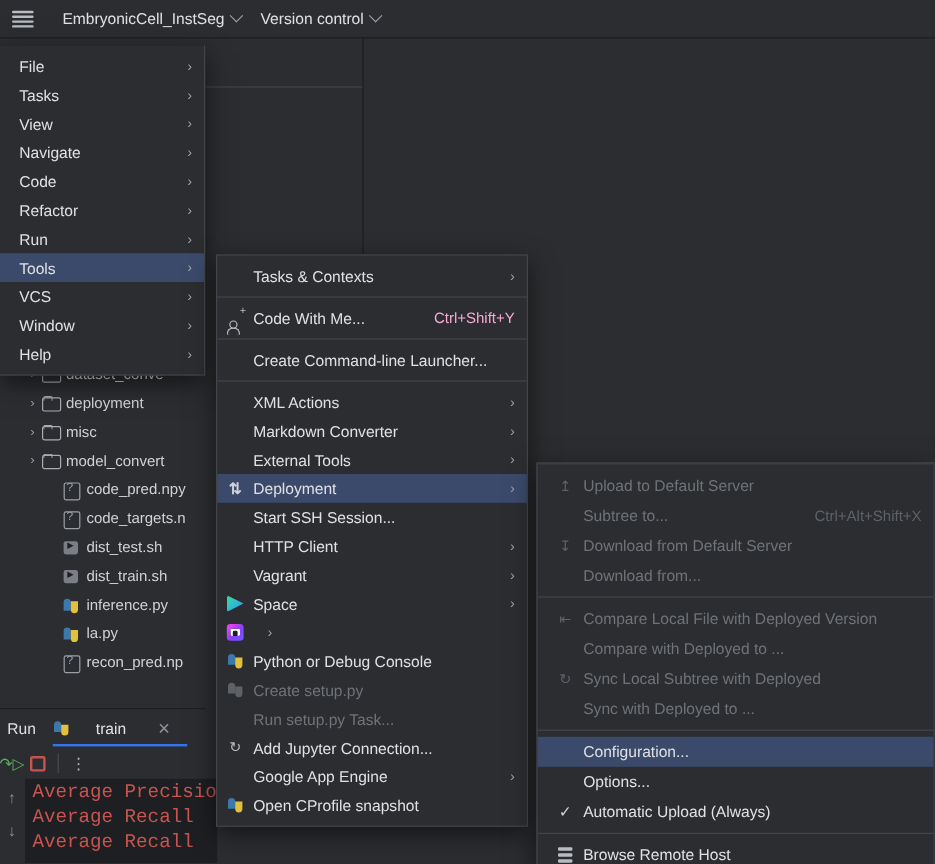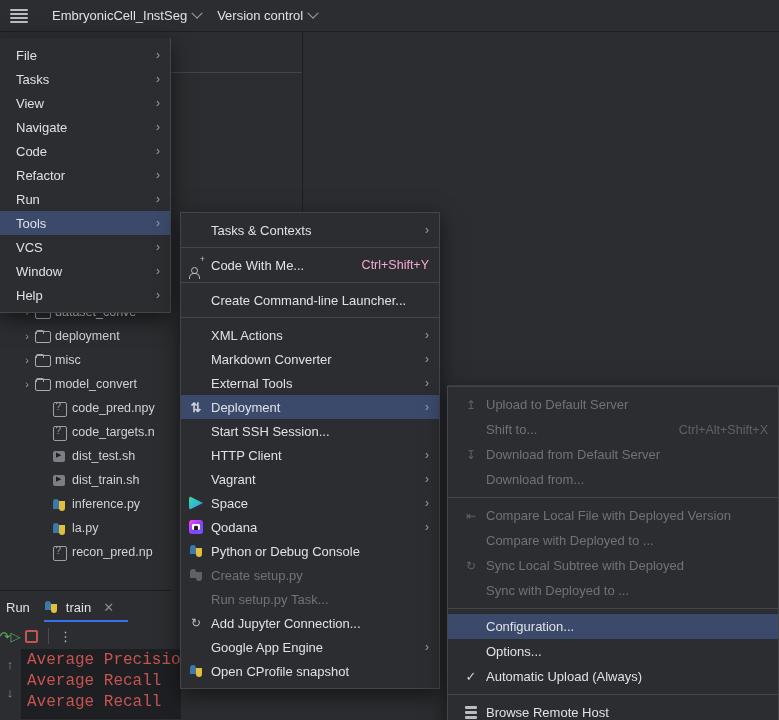--- a/index.html
+++ b/index.html
@@ -64,21 +64,21 @@
   .ficon.py::before { content: ""; position: absolute; left: 2px; top: 3px; width: 6px; height: 10px;
     background: #3c78aa; border-radius: 3px 3px 0 0; }
   .ficon.py::after { content: ""; position: absolute; left: 8px; top: 5px; width: 6px; height: 10px;
     background: #e3c03c; border-radius: 0 0 3px 3px; }
 
   
   .runwin { position: absolute; top: 590px; left: 0; width: 171px; height: 130px; background: #2b2d30;
     border-top: 1px solid #1e1f22; }
   .run-tabs { display: flex; align-items: center; height: 32px; padding-left: 6px; gap: 14px; }
   .run-title { font-size: 13px; color: #dfe1e5; }
-  .run-tab { display: flex; align-items: center; gap: 8px; height: 30px; font-size: 13px;
+  .run-tab { display: flex; align-items: center; gap: 22px; height: 30px; font-size: 13px;
     color: #dfe1e5; position: relative; cursor: pointer; }
   .run-tab .under { position: absolute; left: 0; right: -14px; bottom: 0; height: 2.5px; background: #3574f0; }
   .tab-x { color: #8b8f95; font-size: 13px; margin-left: 4px; cursor: pointer; }
   .run-body { display: flex; height: 96px; }
   .run-gutter { width: 38px; display: flex; flex-direction: column; align-items: center;
     padding-top: 4px; gap: 10px; border-right: 1px solid #2b2d30; }
   .ic-btn { width: 20px; height: 18px; display: flex; align-items: center; justify-content: center;
     font-size: 13px; color: #8b8f95; cursor: pointer; }
   .ic-rerun { color: #5fad5f; }
   .run-toolbar2 { display: flex; align-items: center; gap: 10px; height: 26px; padding-left: 4px; }
@@ -368,21 +368,20 @@
         <span class="mico">
           <span class="ic-space"></span>
         </span>
         <span class="mlabel">Space</span>
         <span class="arrow">›</span>
       </div>
       <div class="mi">
         <span class="mico">
           <span class="ic-qodana"></span>
         </span>
-        <span class="mlabel">Qodana</span>
         <span class="arrow">›</span>
       </div>
       <div class="mi">
         <span class="mico">
           <span class="ic-pysm"></span>
         </span>
         <span class="mlabel">Python or Debug Console</span>
       </div>
       <div class="mi disabled">
         <span class="mico">
@@ -411,21 +410,21 @@
       </div>
     </div>
 
   <div class="menu" id="deploymenu">
       <div class="mi disabled">
         <span class="mico">↥</span>
         <span class="mlabel">Upload to Default Server</span>
       </div>
       <div class="mi disabled">
         <span class="mico"></span>
-        <span class="mlabel">Shift to...</span>
+        <span class="mlabel">Subtree to...</span>
         <span class="mshort">Ctrl+Alt+Shift+X</span>
       </div>
       <div class="mi disabled">
         <span class="mico">↧</span>
         <span class="mlabel">Download from Default Server</span>
       </div>
       <div class="mi disabled">
         <span class="mico"></span>
         <span class="mlabel">Download from...</span>
       </div>

